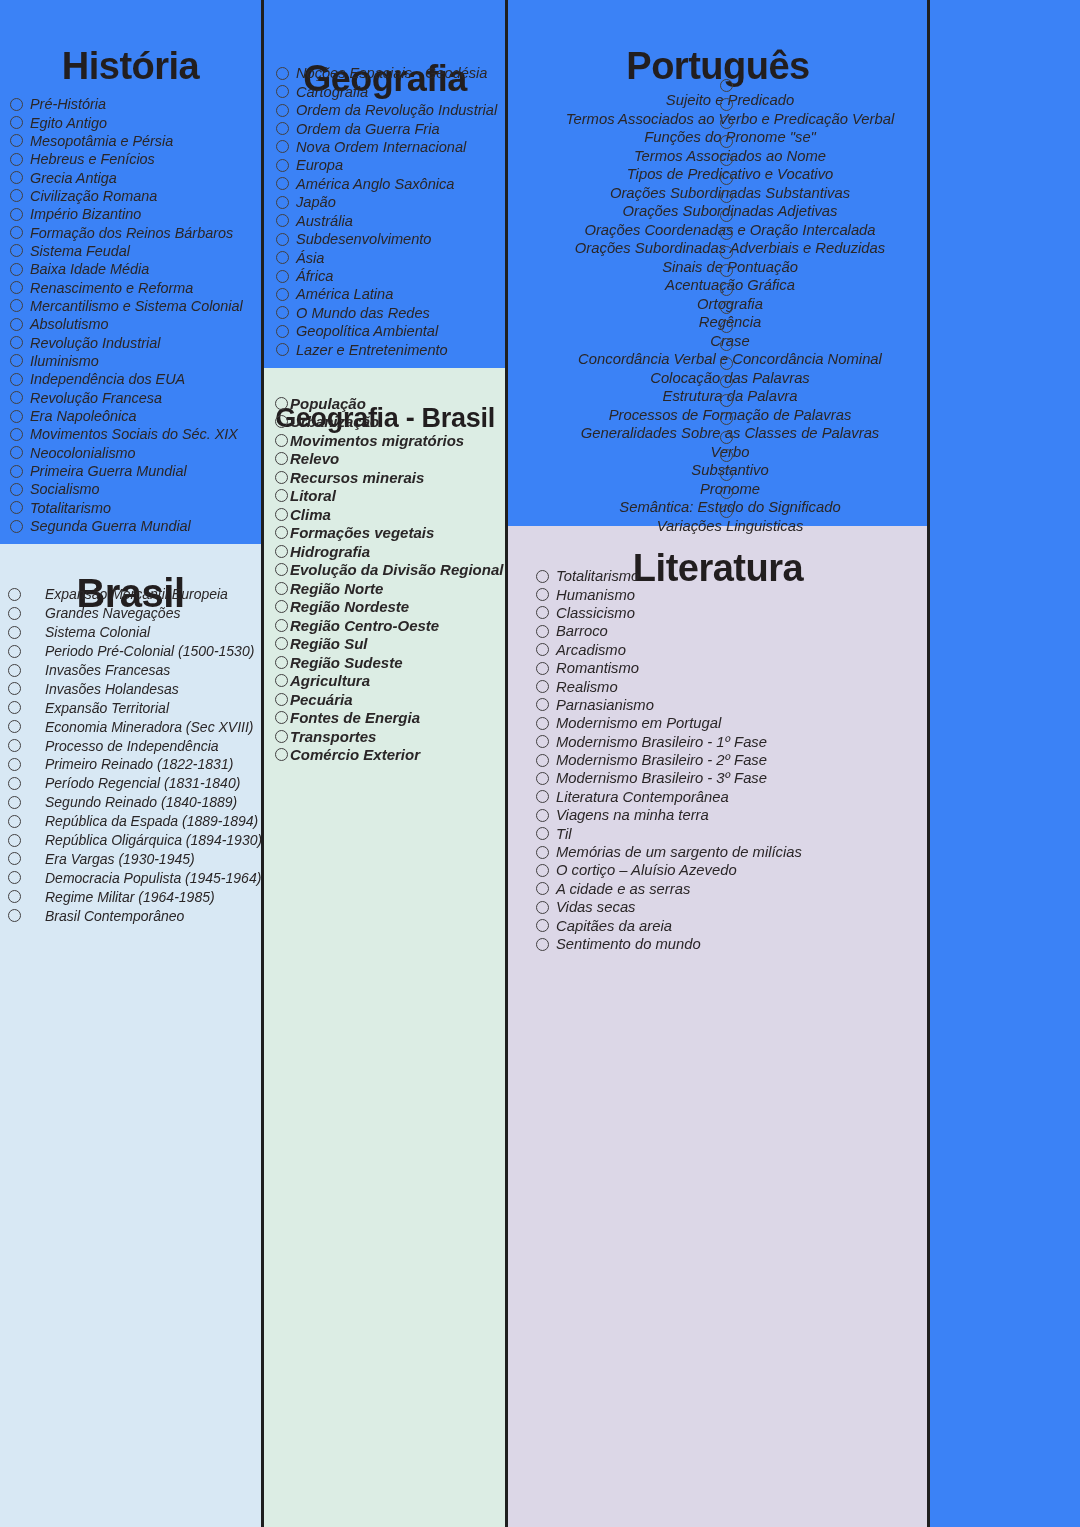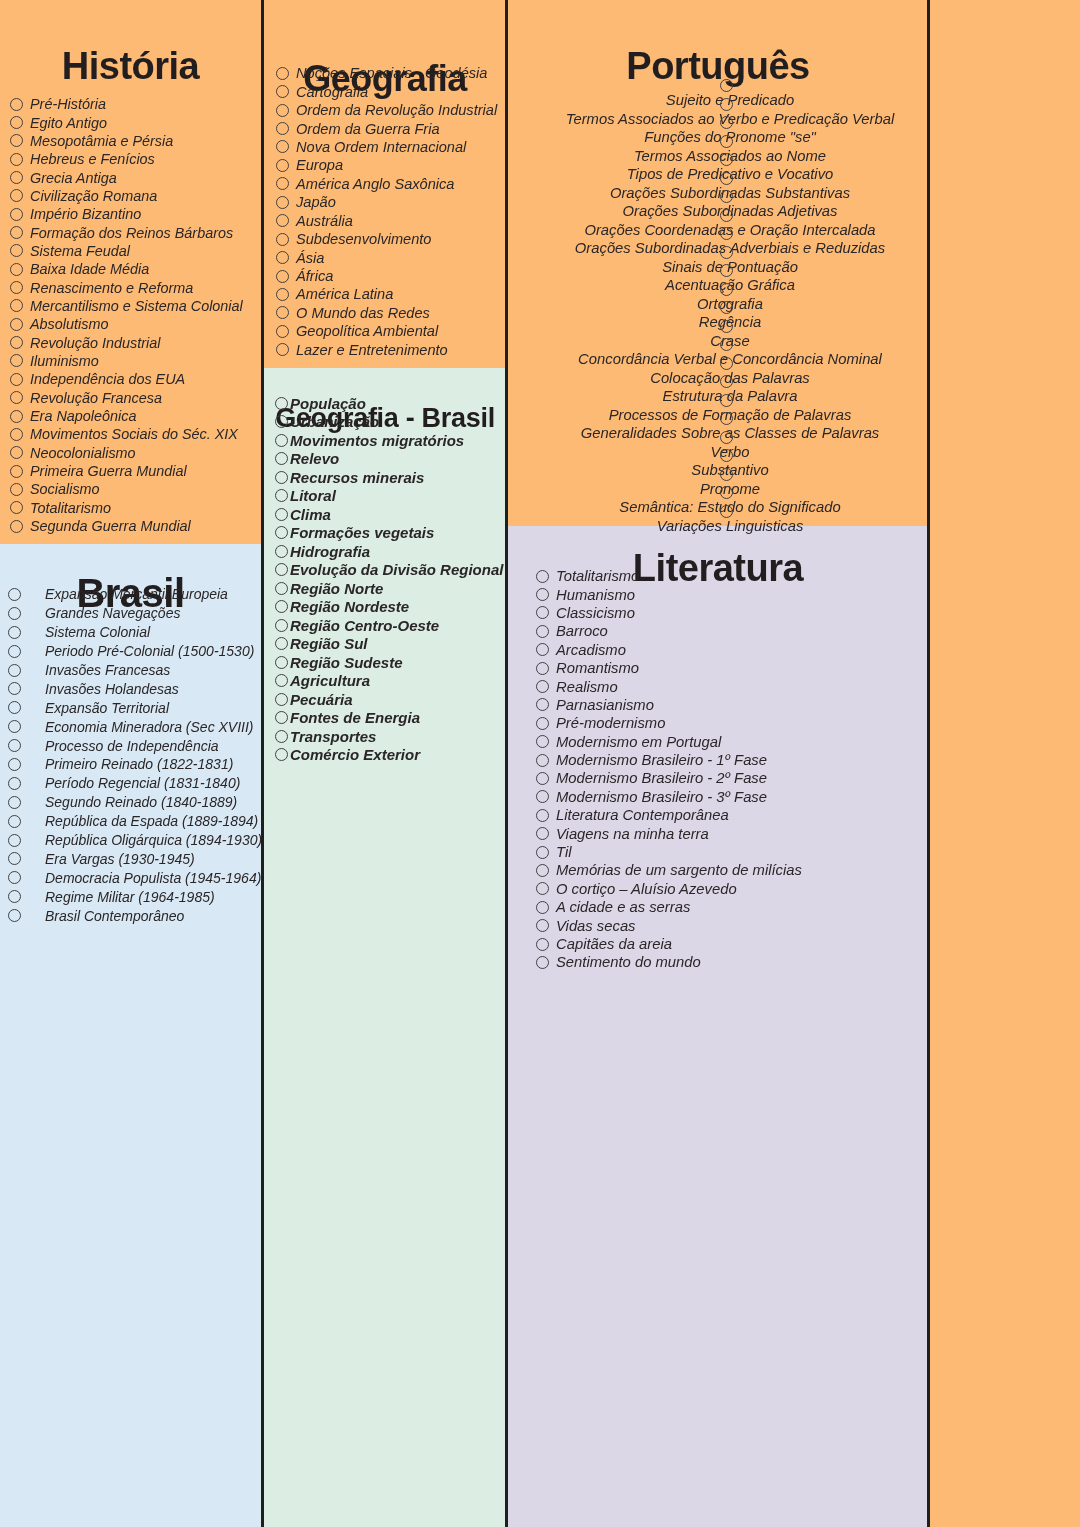--- a/index.html
+++ b/index.html
@@ -1,19 +1,19 @@
 <!DOCTYPE html>
 <html><head>
 <meta charset="utf-8">
 <style>
   html,body{margin:0;padding:0;background:#ffffff;}
   .page{
     position:relative;
     width:1080px;height:1527px;
-    background:#fdba74;
+    background:#3b82f6;
     font-family:"Liberation Sans","DejaVu Sans",sans-serif;
     color:#262223;
     overflow:hidden;
   }
   .divider{
     position:absolute;top:0;height:1527px;width:3px;
     background:#1f1f1f;
   }
   #divider-1{left:261px;}
   #divider-2{left:505px;}
@@ -544,24 +544,20 @@
       <div class="item">
         <span class="circle"></span>
         <span class="label">Realismo</span>
       </div>
       <div class="item">
         <span class="circle"></span>
         <span class="label">Parnasianismo</span>
       </div>
       <div class="item">
         <span class="circle"></span>
-        <span class="label">Pré-modernismo</span>
-      </div>
-      <div class="item">
-        <span class="circle"></span>
         <span class="label">Modernismo em Portugal</span>
       </div>
       <div class="item">
         <span class="circle"></span>
         <span class="label">Modernismo Brasileiro - 1º Fase</span>
       </div>
       <div class="item">
         <span class="circle"></span>
         <span class="label">Modernismo Brasileiro - 2º Fase</span>
       </div>

